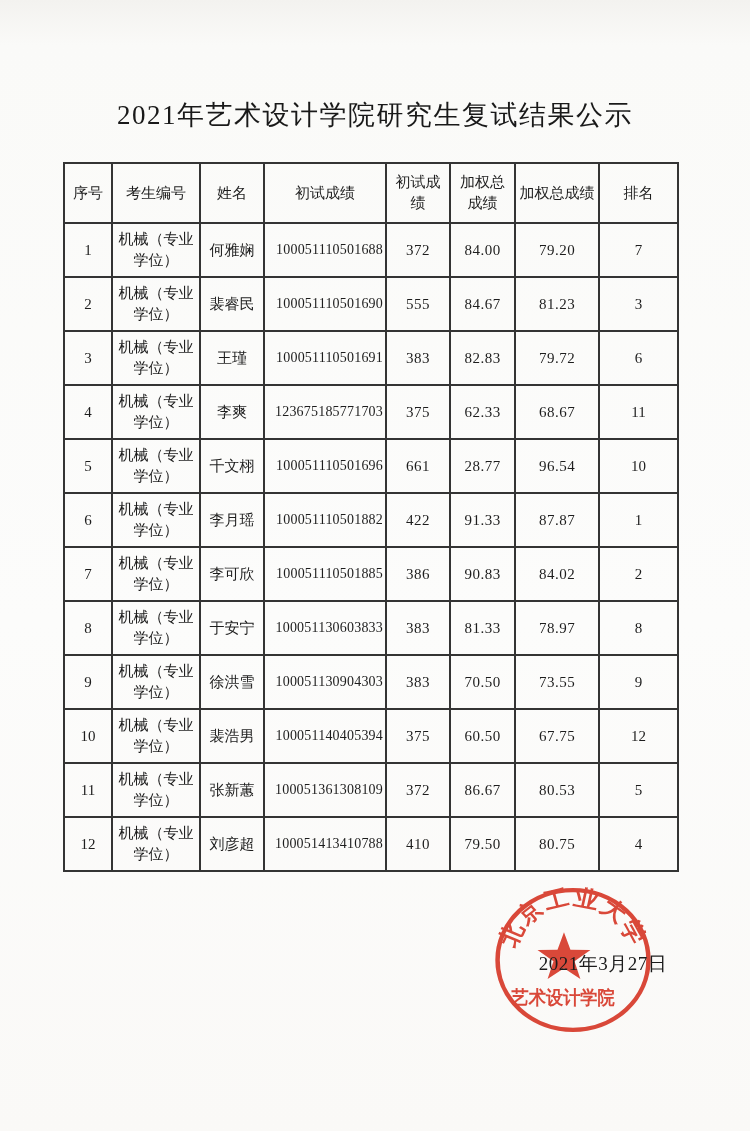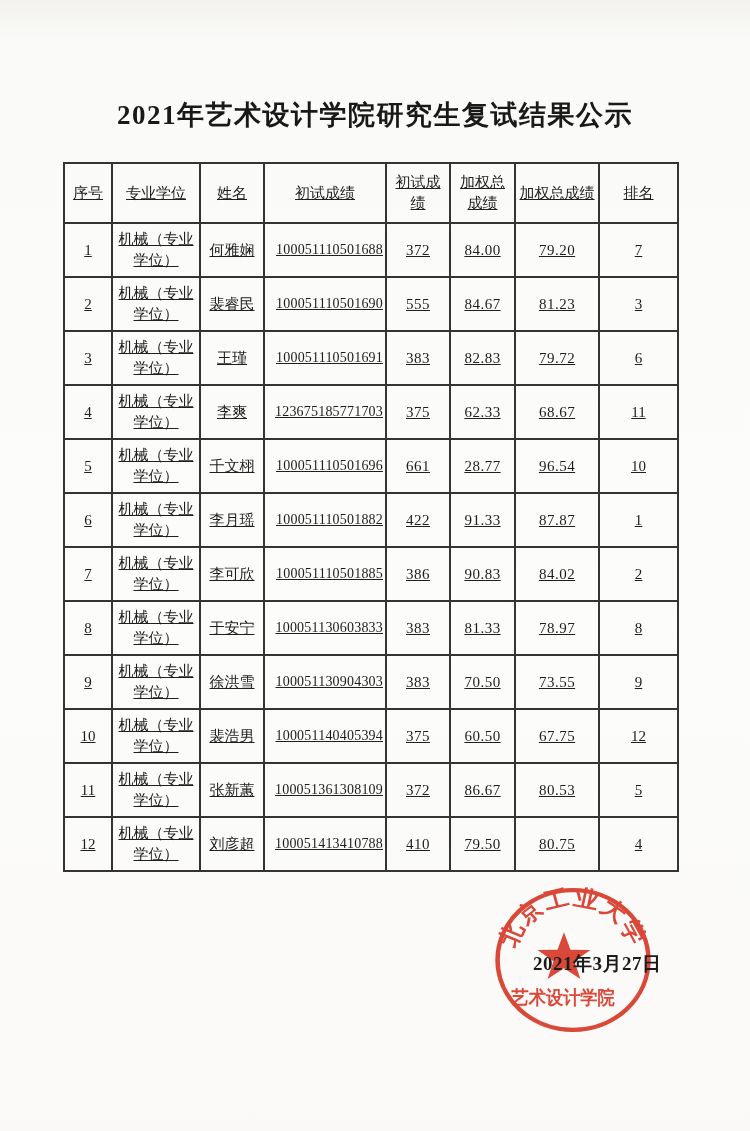--- a/index.html
+++ b/index.html
@@ -8,26 +8,26 @@
     font-family:"Liberation Serif","DejaVu Serif",serif;
     background:#e8e8e8;
   }
   .page{
     position:relative;width:750px;height:1131px;overflow:hidden;
     background:linear-gradient(180deg,#f3f2ef 0px,#fafaf8 45px,#fcfcfb 55%,#faf9f7 100%);
     color:#1f1f1f;
   }
   .doc-title{
     position:absolute;top:97px;left:0;width:750px;
-    text-align:center;font-size:27px;font-weight:700;
+    text-align:center;font-size:27px;font-weight:400;
     letter-spacing:1.5px;color:#191919;
   }
   table.results{
     position:absolute;left:63px;top:162px;width:614px;
-    border-collapse:collapse;table-layout:fixed;text-decoration:underline;
+    border-collapse:collapse;table-layout:fixed;
   }
   table.results th,table.results td{
     border:2px solid #343434;
     text-align:center;vertical-align:middle;
     font-size:15px;font-weight:400;color:#1d1d1d;
     padding:0 2px;line-height:1.4;
     overflow:hidden;
   }
   table.results thead tr{height:60px;}
   table.results tbody tr{height:54px;}
@@ -35,22 +35,22 @@
   table.results td:nth-child(5),
   table.results td:nth-child(6),
   table.results td:nth-child(7){letter-spacing:0.5px;}
   .sig-org{
     position:absolute;left:443px;top:922px;width:240px;
     font-size:19.5px;font-weight:600;letter-spacing:0.5px;
     color:#1b1b1b;z-index:3;
   }
   .sig-date{
     position:absolute;left:533px;top:951px;width:140px;
-    font-size:19px;font-weight:700;letter-spacing:0.5px;
-    color:#1b1b1b;z-index:3;
+    font-size:19px;font-weight:400;letter-spacing:0.5px;
+    color:#1b1b1b;z-index:3;text-align:center;
   }
   .seal{
     position:absolute;left:491px;top:884px;width:164px;height:152px;
     z-index:2;opacity:0.88;
   }
 </style>
 </head>
 <body>
 
 <div class="page">
@@ -64,21 +64,21 @@
         <col style="width:64px">
         <col style="width:122px">
       <col style="width:64px">
         <col style="width:65px">
         <col style="width:84px">
         <col style="width:79px">
     </colgroup>
     <thead>
       <tr>
         <th>序号</th>
-        <th>专业学位</th>
+        <th>考生编号</th>
         <th>姓名</th>
         <th>初试成绩</th>
         <th>初试成绩</th>
         <th>加权总成绩</th>
         <th>加权总成绩</th>
         <th>排名</th>
       </tr>
     </thead>
     <tbody id="results-body">
         <tr>

